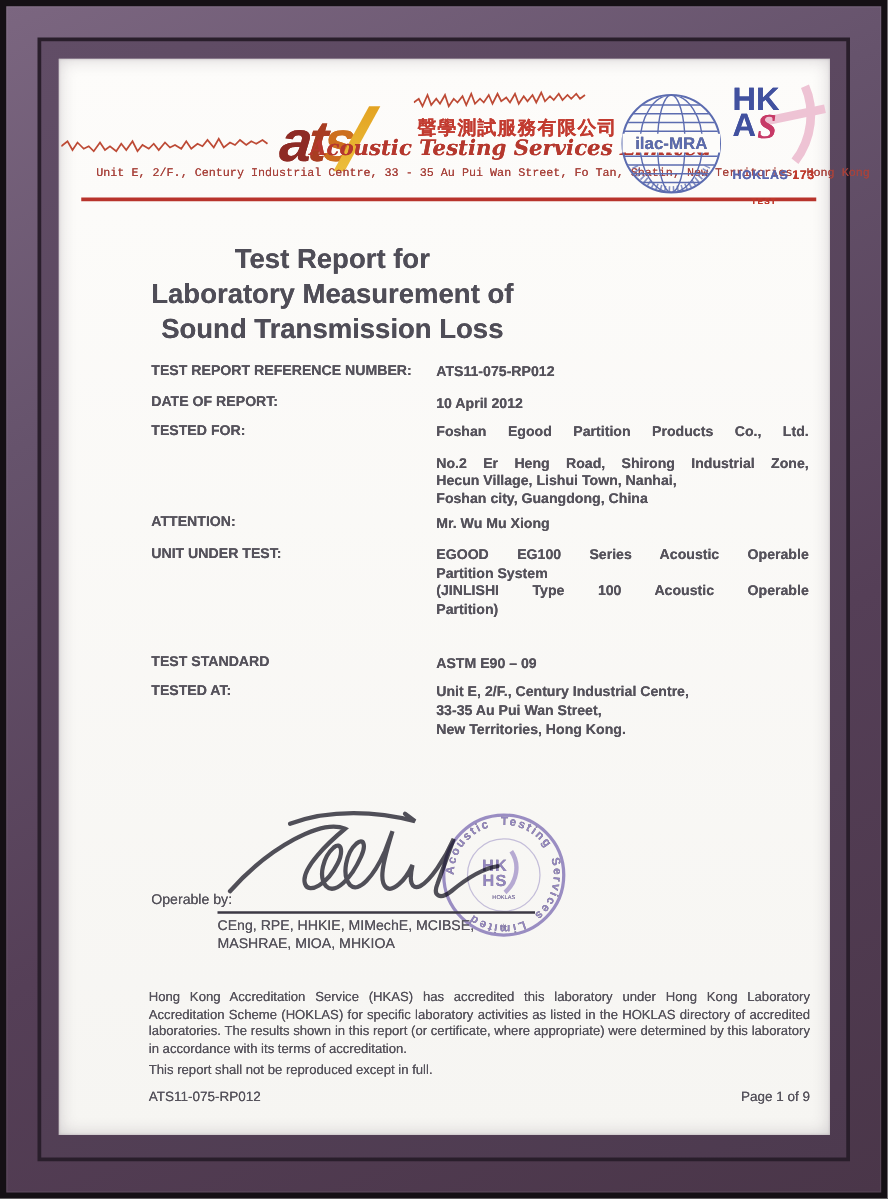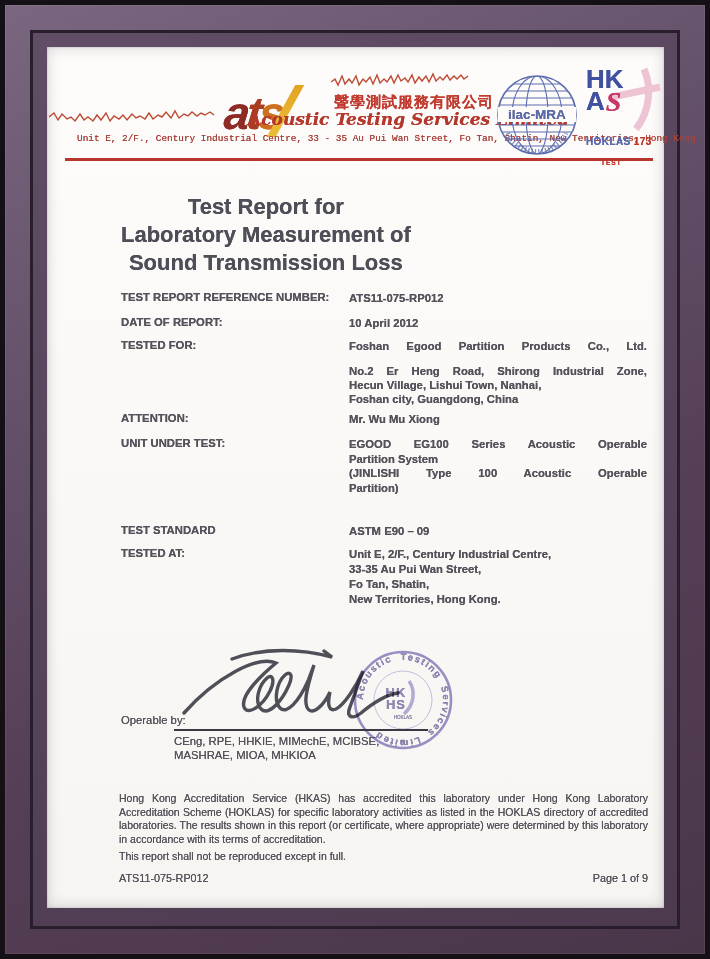--- a/index.html
+++ b/index.html
@@ -132,21 +132,20 @@
       <div>Partition)</div>
     </div>
 
     <div class="abs flabel" style="left:74px;top:477px">TEST STANDARD</div>
     <div class="abs fvalue" style="left:302px;top:477px">ASTM E90 – 09</div>
 
     <div class="abs flabel" style="left:74px;top:500px">TESTED AT:</div>
     <div class="abs fvalue" style="left:302px;top:500px;line-height:15px">
       <div>Unit E, 2/F., Century Industrial Centre,</div>
       <div>33-35 Au Pui Wan Street,</div>
-      <div>Fo Tan, Shatin,</div>
       <div>New Territories, Hong Kong.</div>
     </div>
 
     <svg class="abs" style="left:133px;top:600px" width="226" height="82" viewBox="0 0 226 82">
       <g fill="none" stroke="#42404a" stroke-width="3.4" stroke-linecap="round" opacity=".92">
         <path d="M4 66 C36 30 78 8 96 16 C84 26 60 48 64 60 C67 69 82 60 90 44 C95 34 93 26 87 31 C79 38 74 54 81 62 C88 69 101 56 109 38 C113 29 111 23 105 28 C97 35 93 53 100 61 C107 68 119 54 128 34 L134 18 C126 44 123 58 129 63 C134 67 144 58 150 45 C147 58 149 65 156 62 C164 58 176 40 183 24 L170 60 C166 70 172 73 181 66 C193 56 205 48 218 46"></path>
         <path d="M52 12 C84 0 122 2 152 10 L144 4"></path>
       </g>
     </svg>
 

